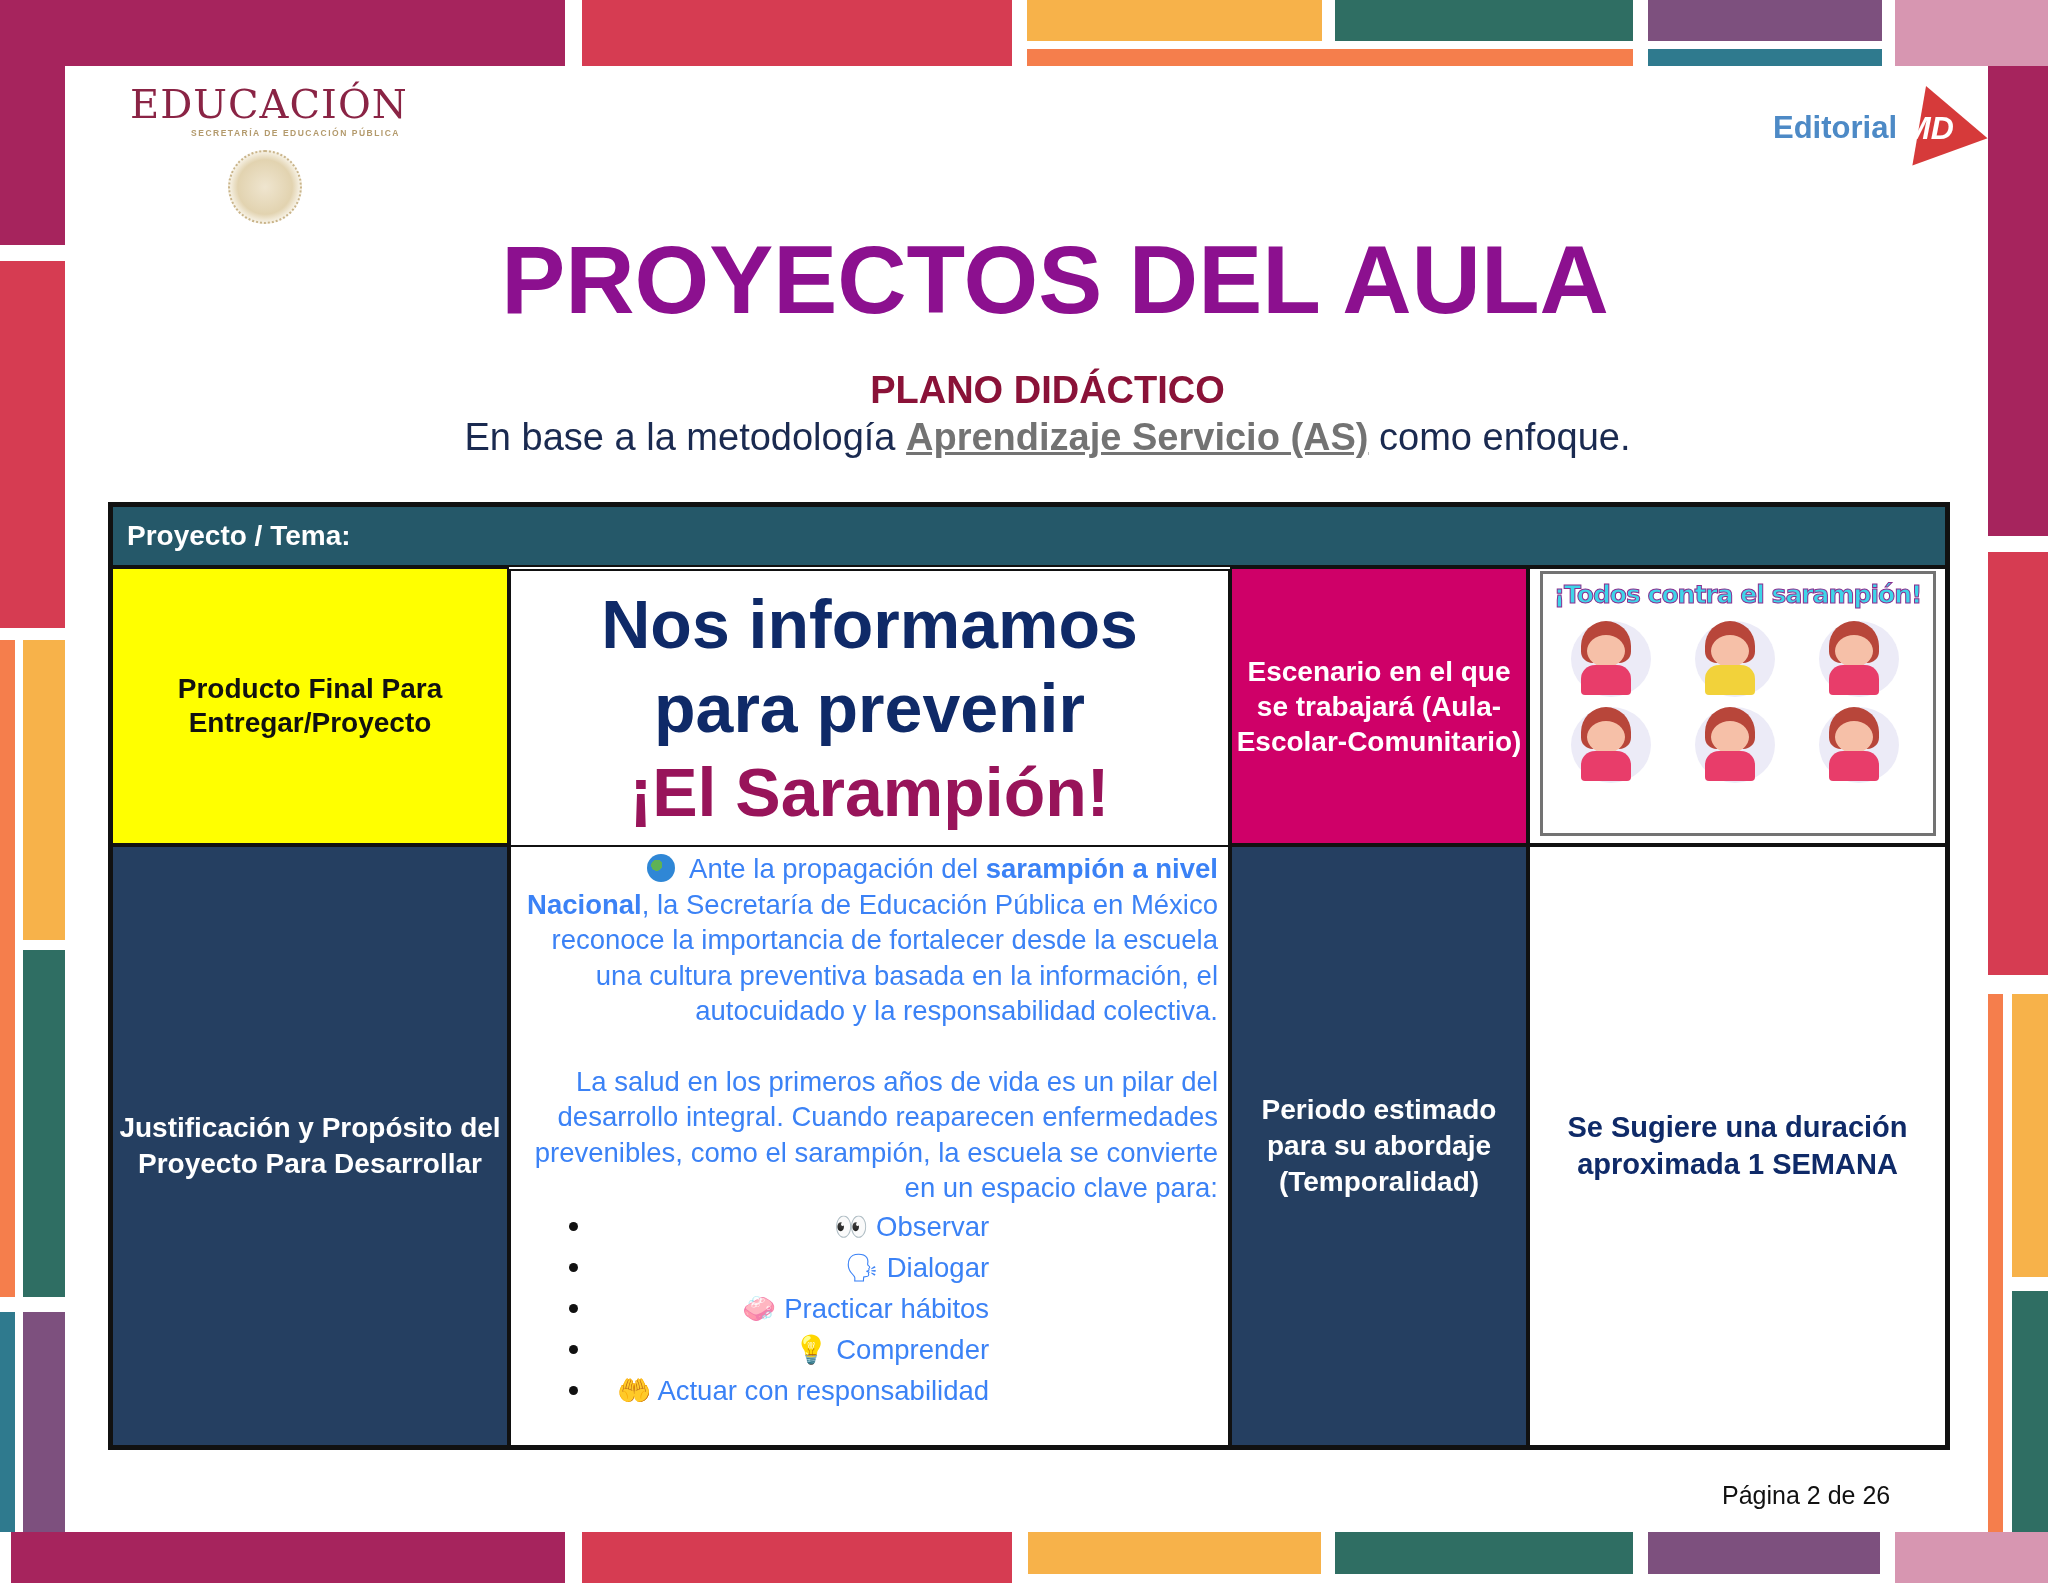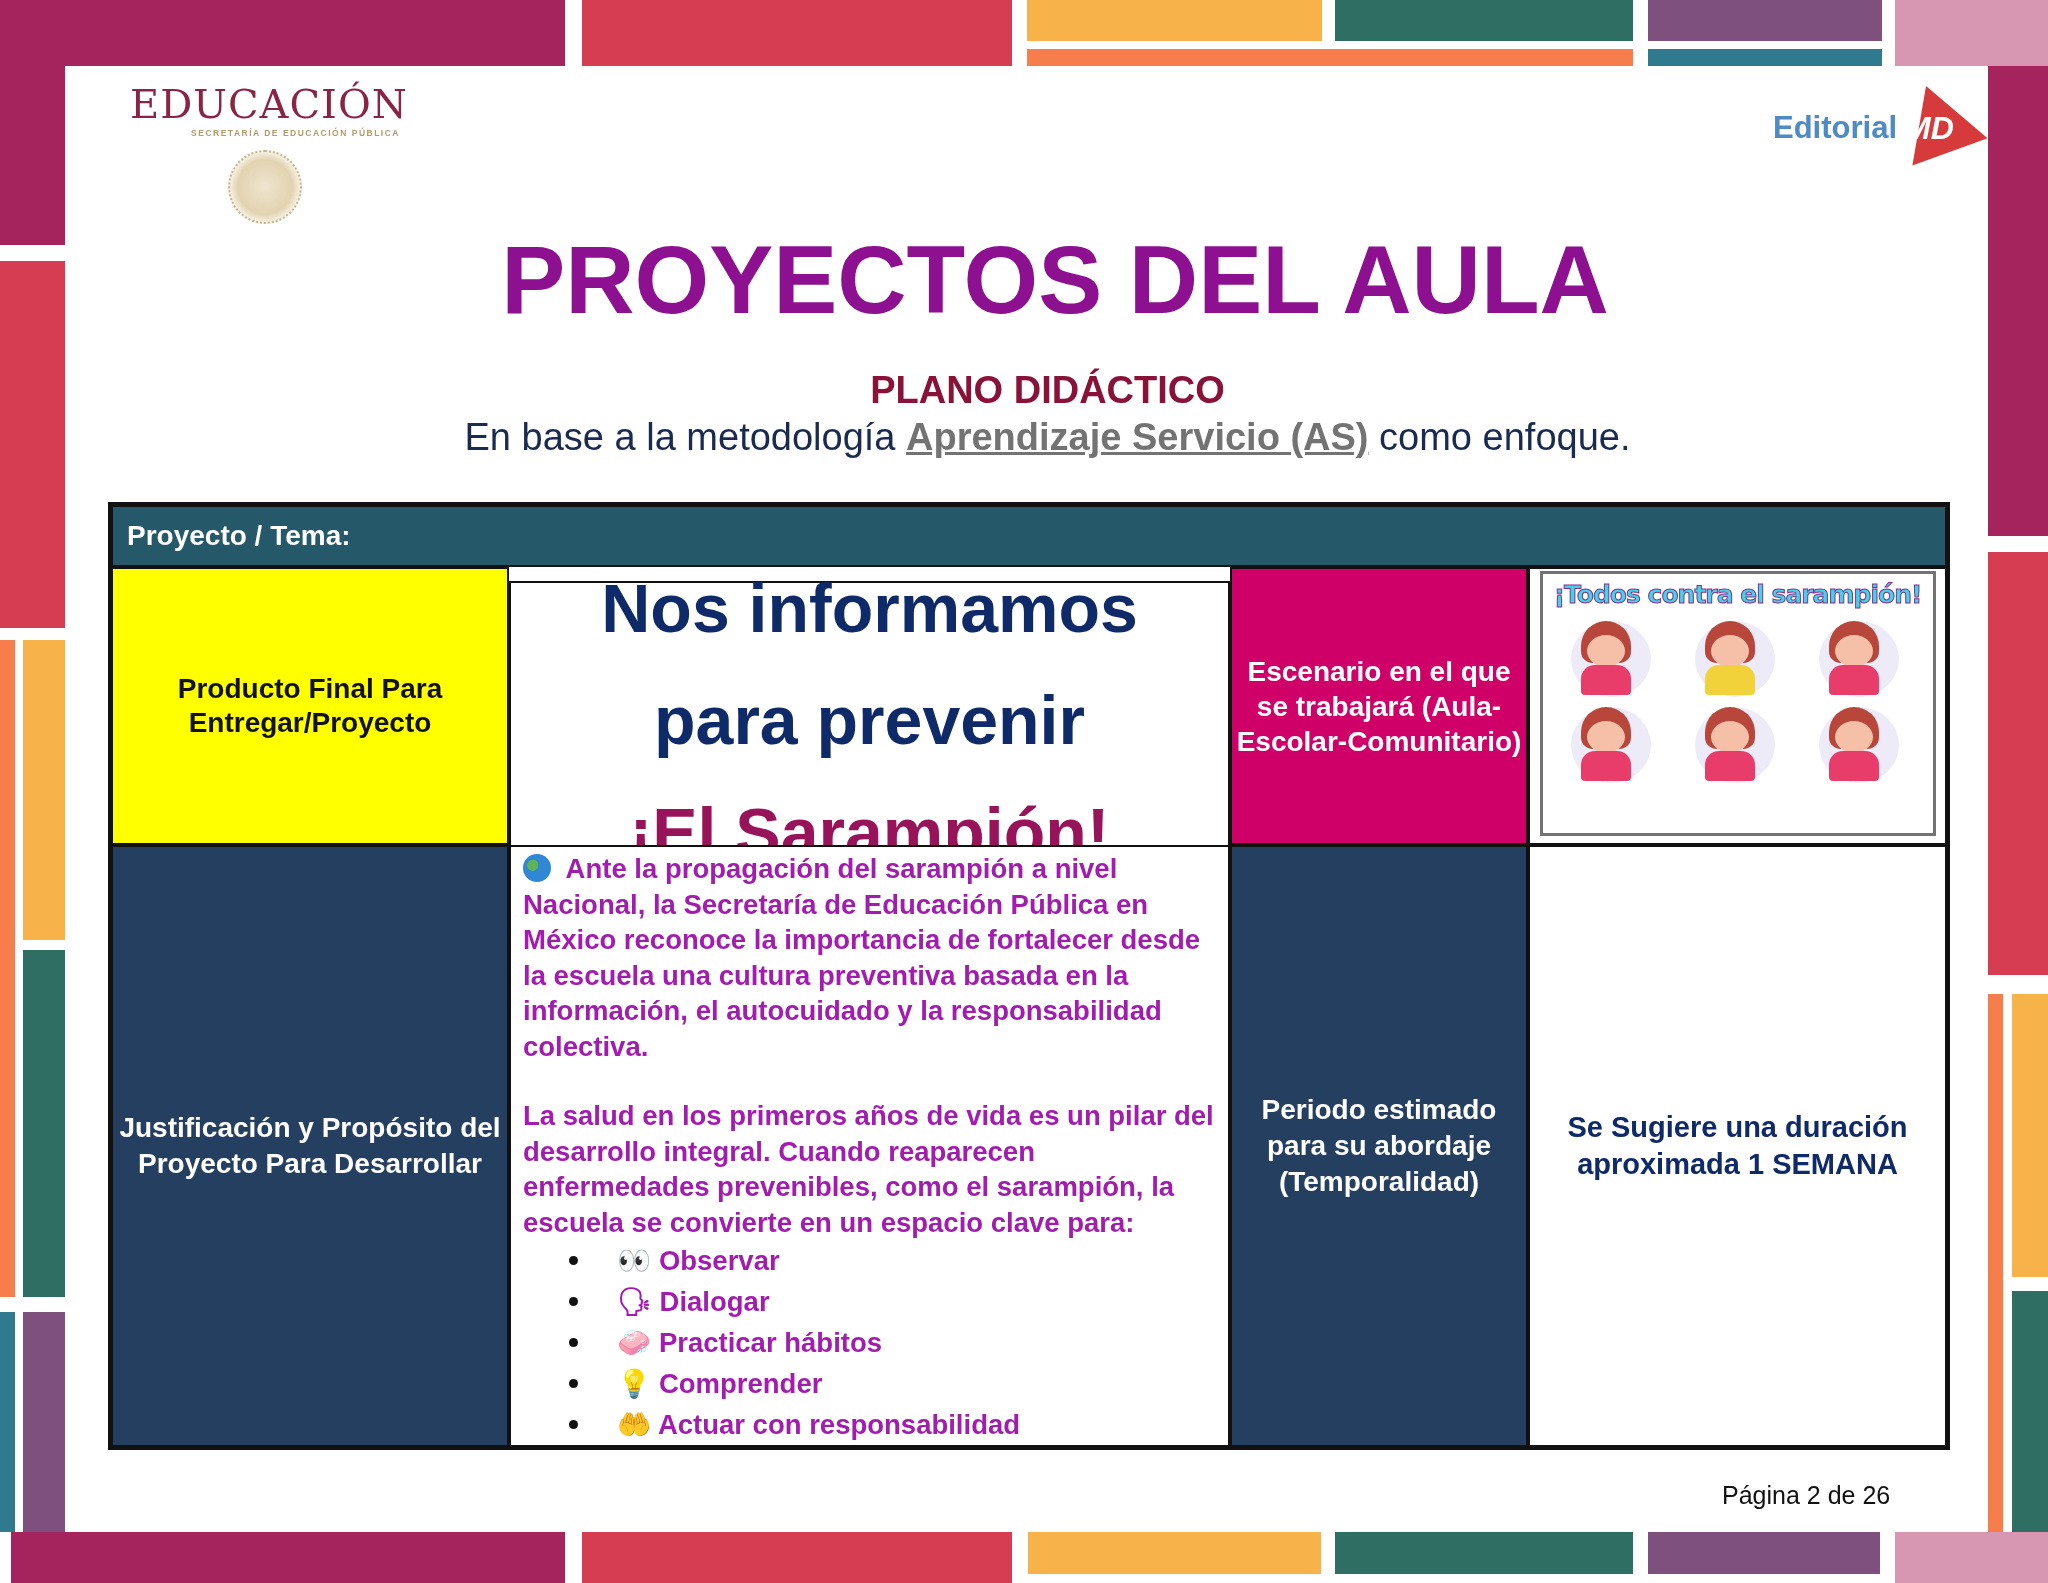--- a/index.html
+++ b/index.html
@@ -19,36 +19,36 @@
 
   .title { position:absolute; left:0; width:2110px; top:225px; text-align:center; font-size:96px; font-weight:bold; color:#8c108f; }
   .plano { position:absolute; left:0; width:2095px; top:369px; text-align:center; font-size:38px; font-weight:bold; color:#8a1238; }
   .sub { position:absolute; left:0; width:2095px; top:416px; text-align:center; font-size:38px; color:#1a2a50; }
   .sub .link { color:#737373; font-weight:bold; text-decoration:underline; }
 
   .table { position:absolute; left:108px; top:502px; width:1842px; height:948px; border:3px solid #111; box-sizing:border-box; }
   .cell { position:absolute; box-sizing:border-box; border:2px solid #111; display:flex; align-items:center; justify-content:center; text-align:center; }
   .hdr { left:0; top:0; width:1836px; height:62px; background:#255869; color:#ffffff; font-weight:bold; font-size:28px; justify-content:flex-start; padding-left:14px; }
   .c-prod { left:0; top:62px; width:398px; height:278px; background:#ffff00; font-size:28px; font-weight:bold; color:#111; line-height:34px; }
-  .c-name { left:398px; top:76px; width:721px; height:278px; background:#fff; flex-direction:column;gap:28px; }
+  .c-name { left:398px; top:64px; width:721px; height:278px; background:#fff; flex-direction:column; }
   .c-name .l1, .c-name .l2 { font-size:68px; font-weight:bold; color:#0f2a68; line-height:84px; }
   .c-name .l3 { font-size:68px; font-weight:bold; color:#98145a; line-height:84px; }
   .c-esc { left:1119px; top:62px; width:298px; height:278px; background:#cf0068; color:#fff; font-size:28px; font-weight:bold; line-height:35px; }
   .c-img { left:1417px; top:62px; width:419px; height:278px; background:#fff; align-items:flex-start; padding-top:2px; }
   .poster { width:396px; height:265px; border:3px solid #737373; box-sizing:border-box; position:relative; background:#fff; }
   .poster-title { font-family:"DejaVu Sans", sans-serif; font-size:25px; font-weight:bold; color:#3ed5e8; -webkit-text-stroke:1px #8b2d8f; margin-top:6px; white-space:nowrap; letter-spacing:-1px; }
   .faces { display:grid; grid-template-columns:repeat(3, 1fr); grid-template-rows:repeat(2, 84px); gap:2px; padding:6px 10px 0; }
   .face { position:relative; }
   .face .bg { position:absolute; left:18px; top:6px; width:80px; height:76px; border-radius:50%; background:#ecebf7; }
   .face .hair { position:absolute; left:28px; top:6px; width:50px; height:42px; border-radius:26px 26px 12px 12px; background:#b8463a; }
   .face .skin { position:absolute; left:34px; top:20px; width:38px; height:32px; border-radius:50%; background:#f6c0a8; }
   .face .body { position:absolute; left:28px; top:50px; width:50px; height:30px; border-radius:14px 14px 4px 4px; background:#e83d6a; }
 
   .c-just { left:0; top:340px; width:398px; height:602px; background:#253f61; color:#fff; font-size:28px; font-weight:bold; line-height:36px; }
-  .c-body { left:398px; top:340px; width:721px; height:602px; background:#fff; align-items:flex-start; justify-content:flex-start; text-align:left; padding:4px 10px 0 12px; font-size:27.5px; line-height:35.5px; color:#a21caf; flex-direction:column;font-weight:bold; }
+  .c-body { left:398px; top:340px; width:721px; height:602px; background:#fff; align-items:flex-start; justify-content:flex-start; text-align:right; padding:4px 10px 0 12px; font-size:27.5px; line-height:35.5px; color:#3b82f6; flex-direction:column; }
   .c-body p { margin:0; }
   .c-body .gap { height:35px; }
   .c-body ul { margin:0; padding:0; list-style:none; }
   .c-body li { position:relative; padding-left:94px; height:41px; line-height:41px; }
   .c-body li .dot { position:absolute; left:46px; top:16px; width:9px; height:9px; border-radius:50%; background:#111; }
   .c-body li .txt { }
   .globe { display:inline-block; width:28px; height:28px; border-radius:50%; background:radial-gradient(circle at 35% 40%, #5fb255 0 22%, #2f87d6 23% 100%); vertical-align:-4px; margin-right:8px; }
   .c-per { left:1119px; top:340px; width:298px; height:602px; background:#253f61; color:#fff; font-size:28px; font-weight:bold; line-height:36px; }
   .c-dur { left:1417px; top:340px; width:419px; height:602px; background:#fff; color:#0f2a68; font-size:29px; font-weight:bold; line-height:37px; }
 

